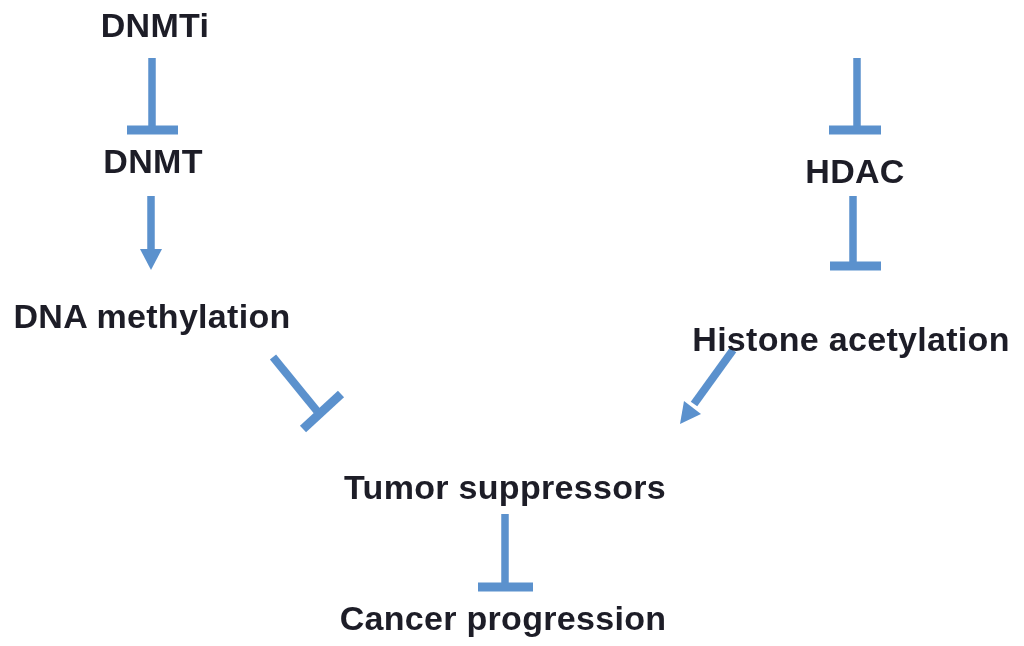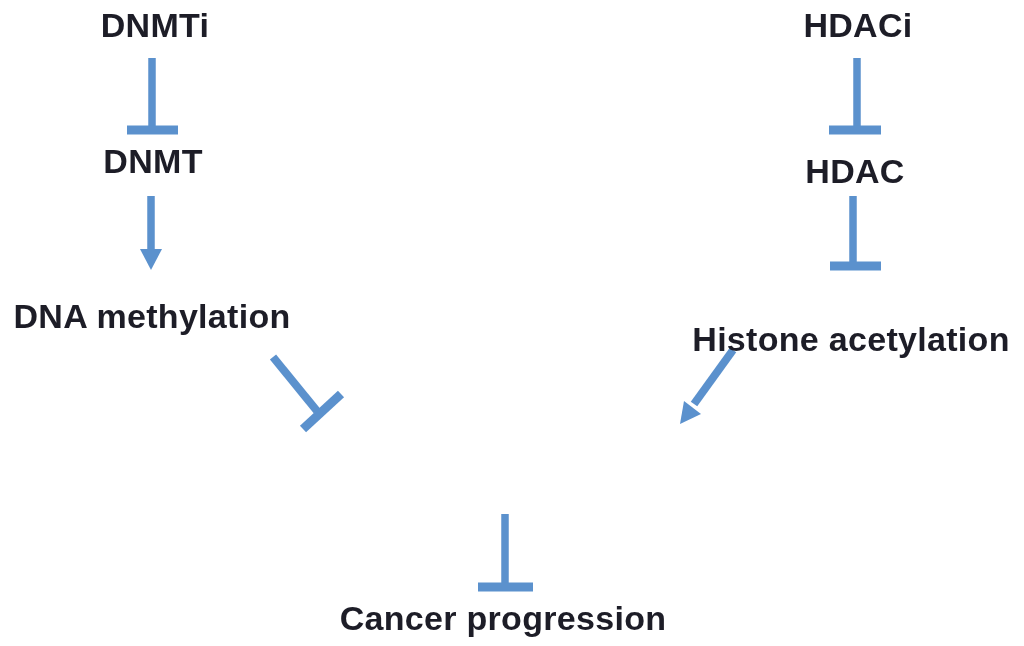--- a/index.html
+++ b/index.html
@@ -83,22 +83,22 @@
       <line class="stroke" x1="478" y1="587" x2="533" y2="587" stroke-width="9"></line>
     </g>
   </svg>
 
   <div class="node-label" style="left:155px; top:8px;">DNMTi</div>
 
   <div class="node-label" style="left:153px; top:144px;">DNMT</div>
 
   <div class="node-label" style="left:152px; top:299px;">DNA methylation</div>
 
-  <div class="node-label" style="left:858px; top:8px;">HDACi</div>
 
   <div class="node-label" style="left:855px; top:154px;">HDAC</div>
 
   <div class="node-label" style="left:851px; top:286px;margin-top:36px;">Histone acetylation</div>
 
+  <div class="node-label" style="left:505px; top:470px;">Tumor suppressors</div>
 
   <div class="node-label" style="left:503px; top:601px;">Cancer progression</div>
 
 </div>
 
 </body></html>

